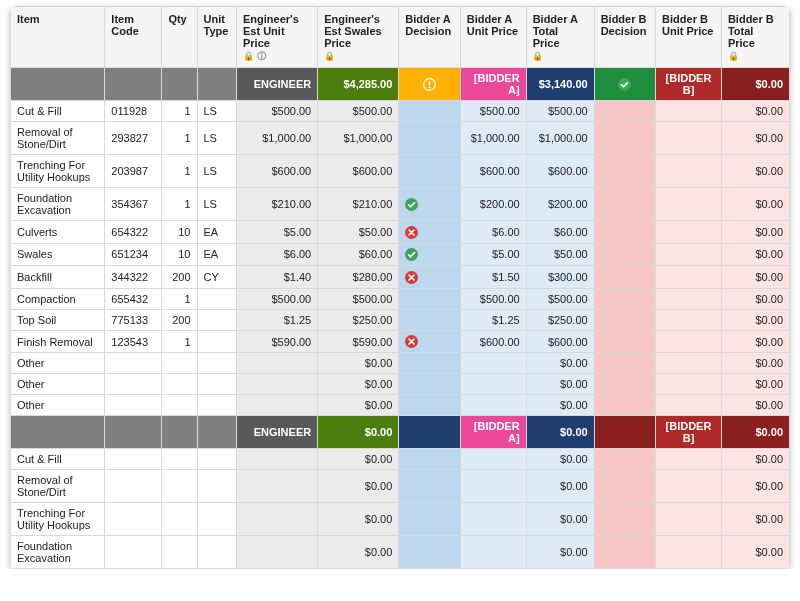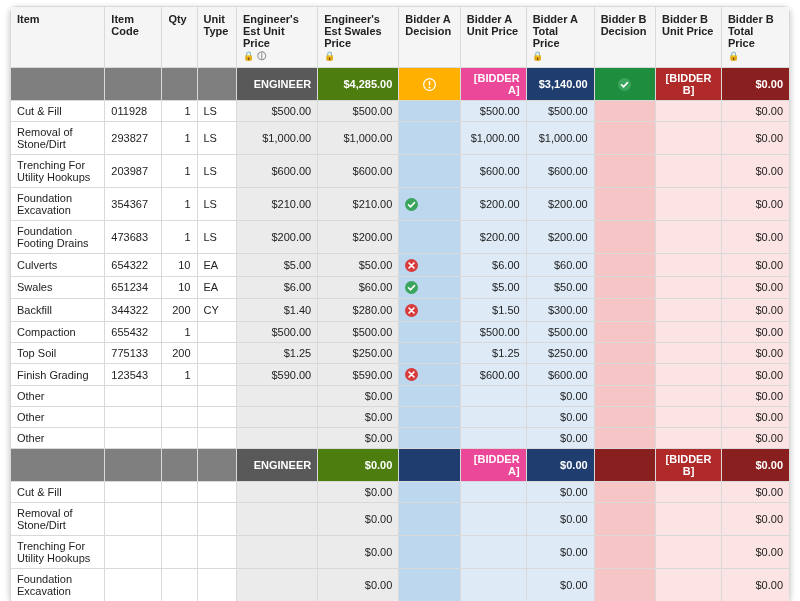--- a/index.html
+++ b/index.html
@@ -154,34 +154,20 @@
               <circle cx="6.5" cy="6.5" r="6.5" fill="#3ba55d"></circle>
               <path d="M3.5 6.8l2 2 4-4.2" stroke="#fff" stroke-width="1.6" fill="none" stroke-linecap="round"></path>
             </svg></td>
           <td class="ba-lt num">$200.00</td>
           <td class="ba-lt num">$200.00</td>
           <td class="bb-dec ctr"></td>
           <td class="bb-lt num"></td>
           <td class="bb-lt num">$0.00</td>
         </tr>
         <tr>
-          <td>Foundation Footing Drains</td>
-          <td>473683</td>
-          <td class="num">1</td>
-          <td class="ctr">LS</td>
-          <td class="eng-col num">$200.00</td>
-          <td class="eng-col num">$200.00</td>
-          <td class="ba-dec ctr"></td>
-          <td class="ba-lt num">$200.00</td>
-          <td class="ba-lt num">$200.00</td>
-          <td class="bb-dec ctr"></td>
-          <td class="bb-lt num"></td>
-          <td class="bb-lt num">$0.00</td>
-        </tr>
-        <tr>
           <td>Culverts</td>
           <td>654322</td>
           <td class="num">10</td>
           <td class="ctr">EA</td>
           <td class="eng-col num">$5.00</td>
           <td class="eng-col num">$50.00</td>
           <td class="ba-dec ctr"><svg class="icon" width="13" height="13">
               <circle cx="6.5" cy="6.5" r="6.5" fill="#d83b3b"></circle>
               <path d="M4 4l5 5M9 4l-5 5" stroke="#fff" stroke-width="1.6" stroke-linecap="round"></path>
             </svg></td>
@@ -247,21 +233,21 @@
           <td class="eng-col num">$1.25</td>
           <td class="eng-col num">$250.00</td>
           <td class="ba-dec ctr"></td>
           <td class="ba-lt num">$1.25</td>
           <td class="ba-lt num">$250.00</td>
           <td class="bb-dec ctr"></td>
           <td class="bb-lt num"></td>
           <td class="bb-lt num">$0.00</td>
         </tr>
         <tr>
-          <td>Finish Grading</td>
+          <td>Finish Removal</td>
           <td>123543</td>
           <td class="num">1</td>
           <td class="ctr"></td>
           <td class="eng-col num">$590.00</td>
           <td class="eng-col num">$590.00</td>
           <td class="ba-dec ctr"><svg class="icon" width="13" height="13">
               <circle cx="6.5" cy="6.5" r="6.5" fill="#d83b3b"></circle>
               <path d="M4 4l5 5M9 4l-5 5" stroke="#fff" stroke-width="1.6" stroke-linecap="round"></path>
             </svg></td>
           <td class="ba-lt num">$600.00</td>

